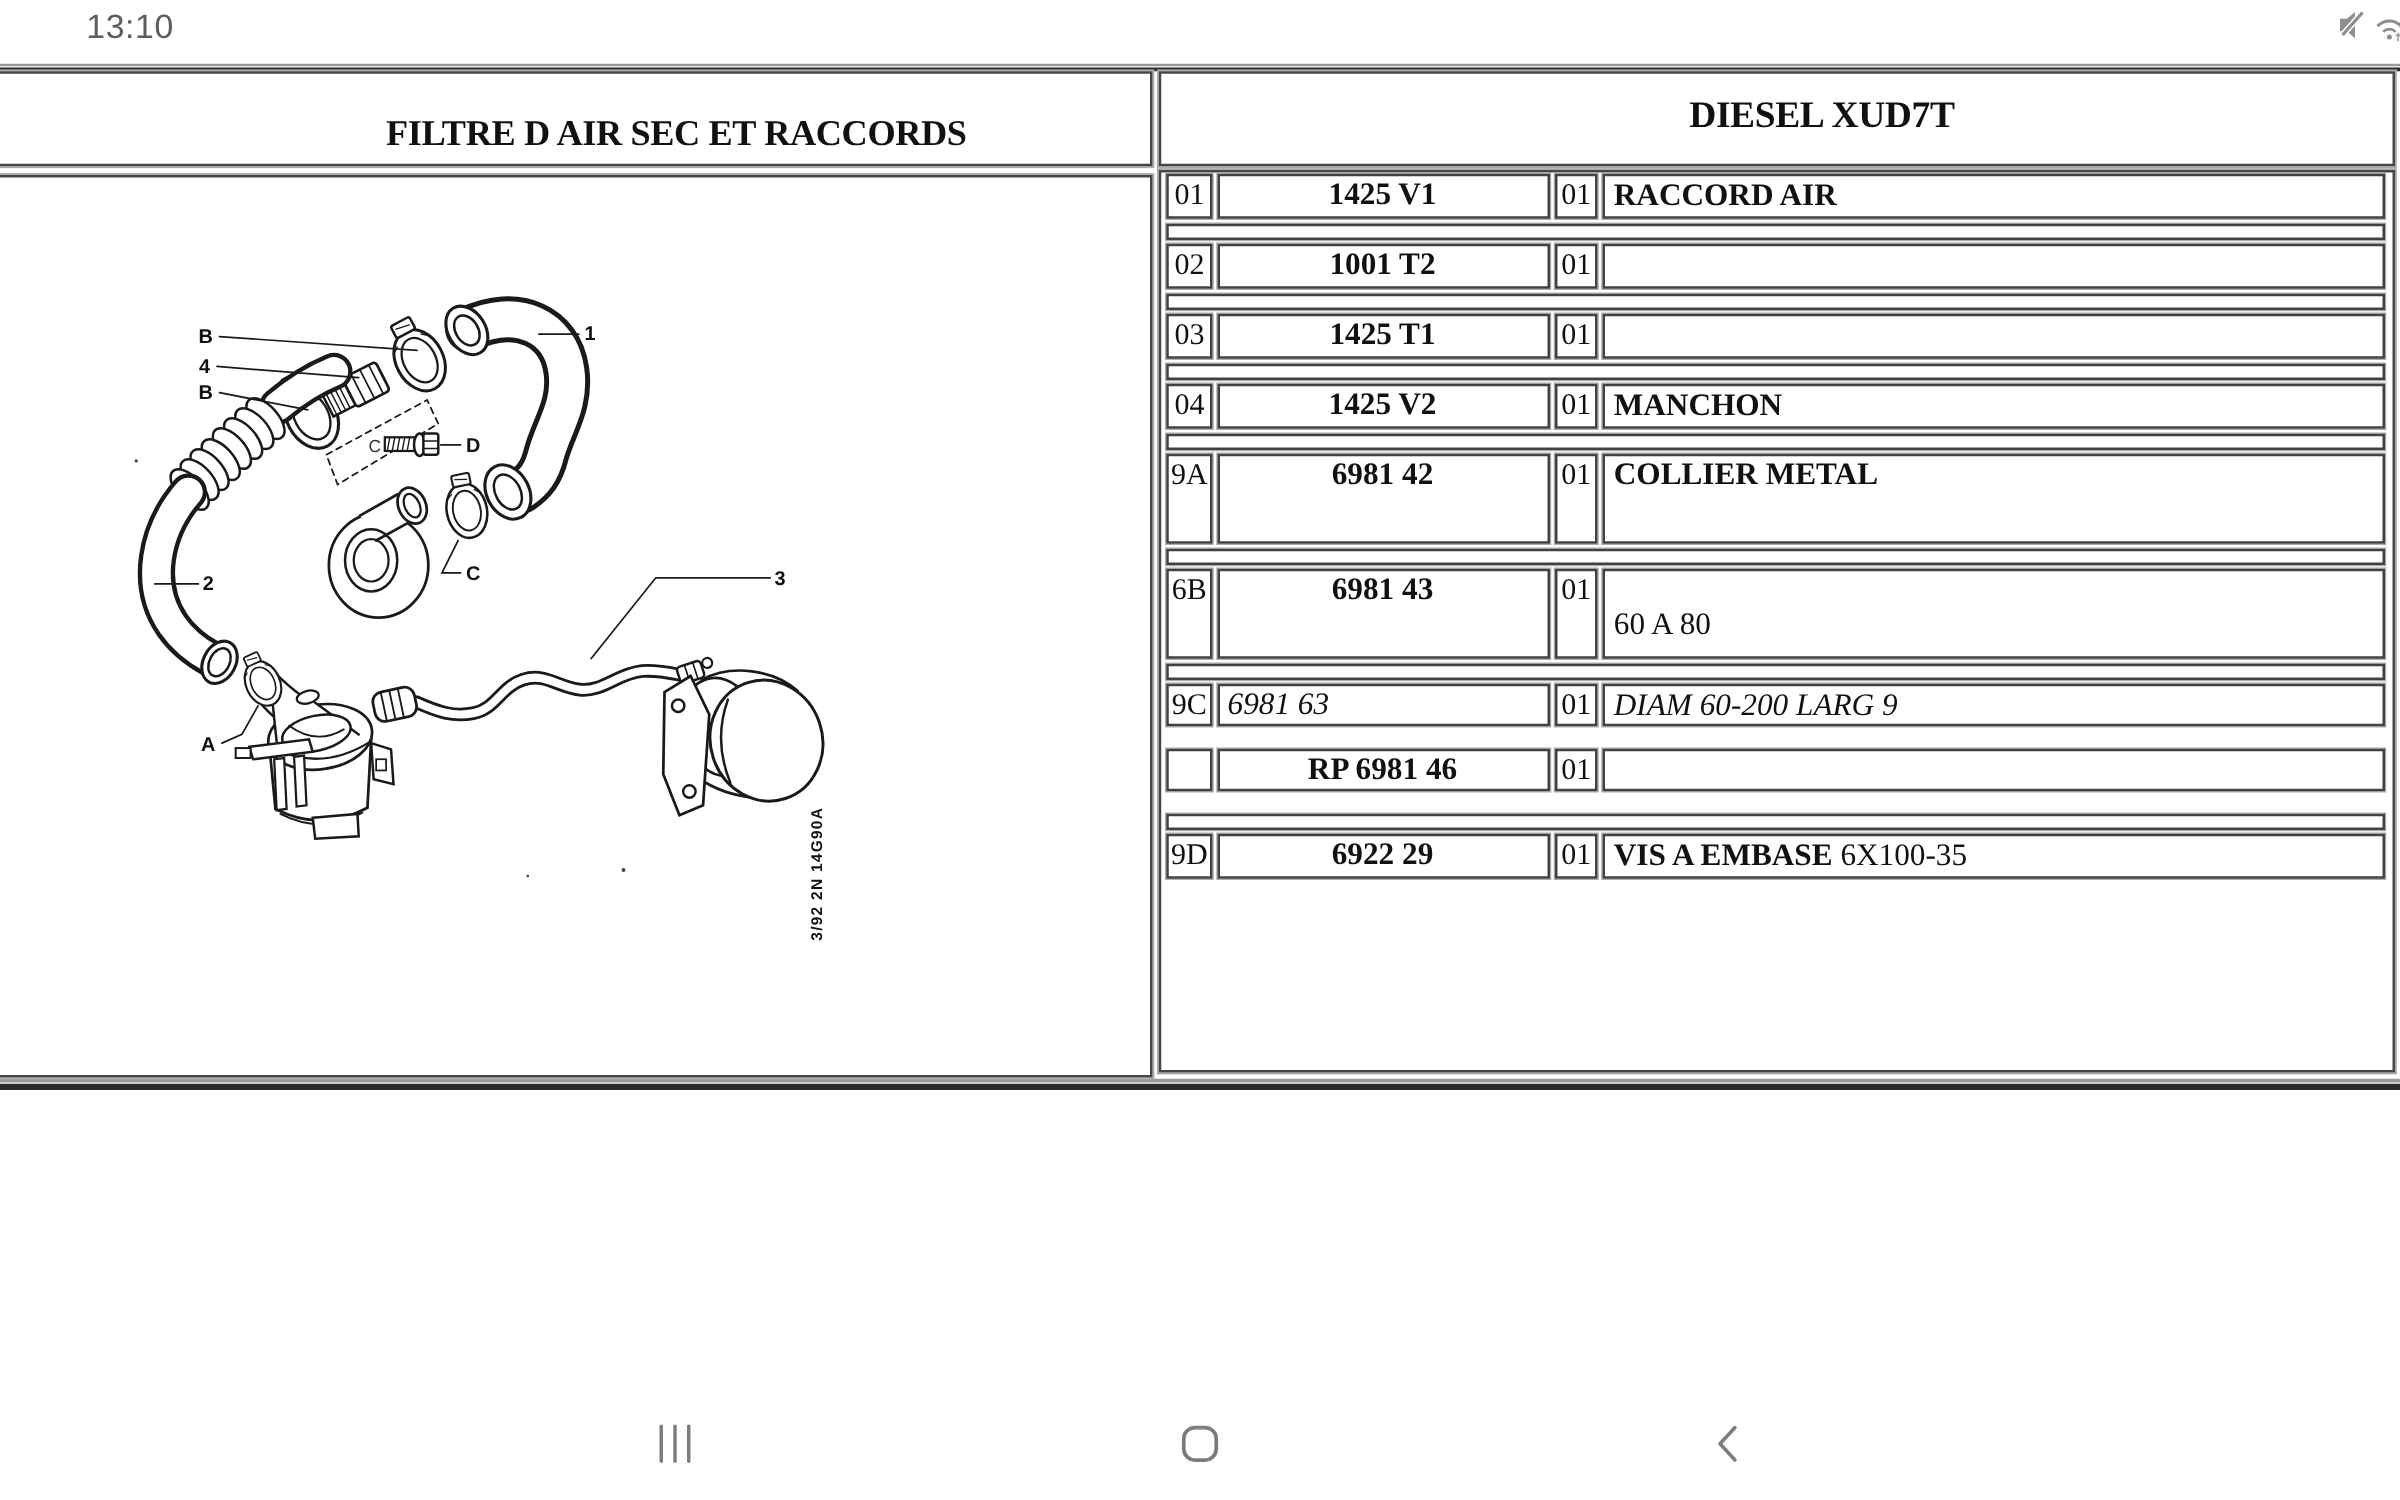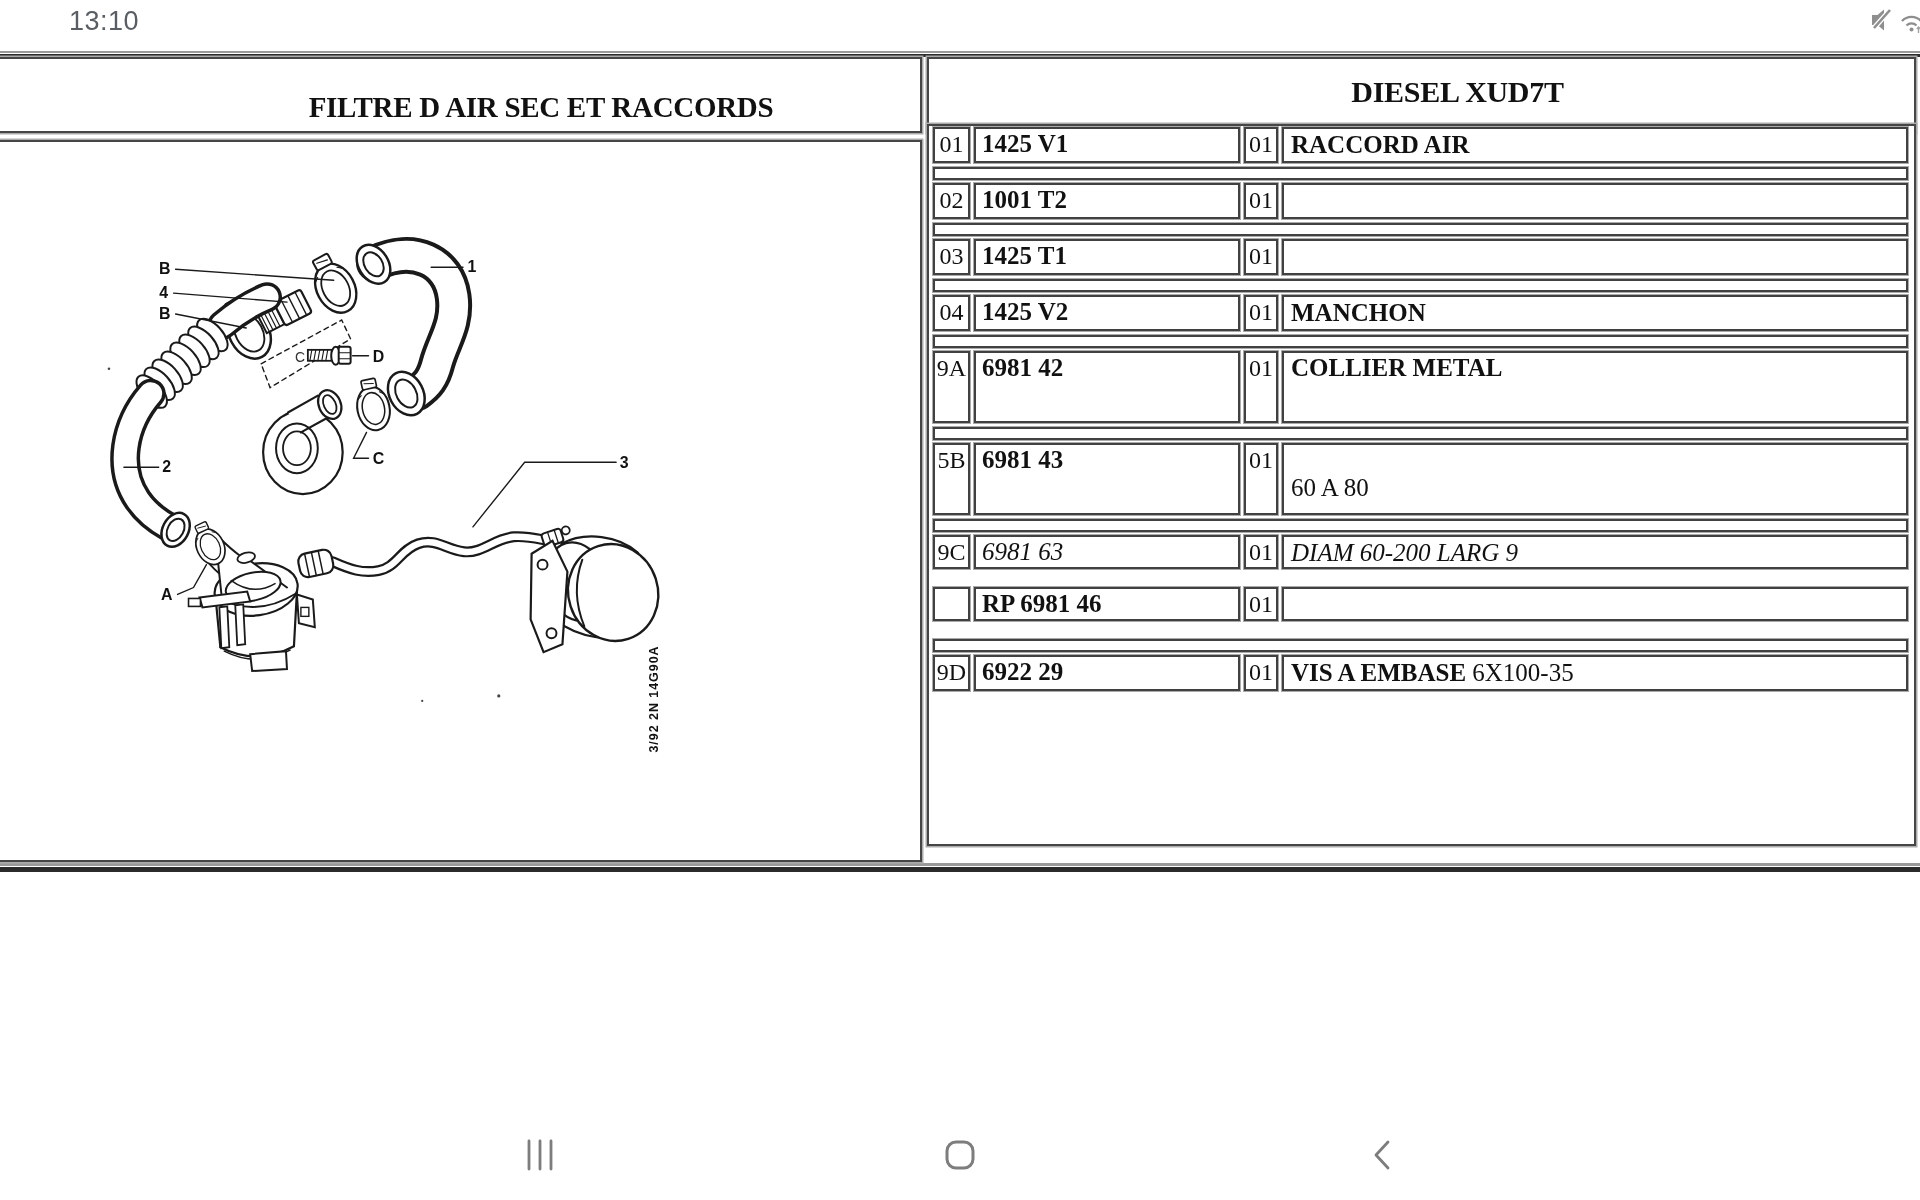--- a/index.html
+++ b/index.html
@@ -16,38 +16,38 @@
   
   .rule { position:absolute; left:0; width:1920px; }
   .rule.gray { background:#9a9a9a; }
   .rule.dark { background:#2b2b2b; }
 
   .panel { position:absolute; background:#fff; border:2.5px solid #464646;
            box-shadow:0 0 0 1.5px #ababab; }
   .hdr-left  { left:-12px; top:57px; width:934px; height:76px; overflow:hidden; }
   .hdr-right { left:927px; top:57px; width:989px; height:76px; }
   .body-left  { left:-12px; top:140px; width:934px; height:722px; overflow:hidden; }
-  .body-right { left:927px; top:124px; width:989px; height:722px; overflow:hidden; }
+  .body-right { left:927px; top:136px; width:989px; height:722px; overflow:hidden; }
 
   .hdr-title { position:absolute; width:100%; text-align:center;
                font-weight:bold; font-size:29px; letter-spacing:-0.3px; white-space:nowrap; }
   .hdr-left .hdr-title { bottom:7px; padding-left:172px; }
   .hdr-right .hdr-title { top:50%; transform:translateY(-58%); padding-left:72px; font-size:30px; }
 
   
   .tbl { position:absolute; left:4px; top:1px; right:6px; }
   .t-row { display:flex; gap:4px; height:36px; margin-bottom:4px; }
   .t-row.h2 { height:72px; }
   .t-row.compact { height:34px; margin-bottom:18px; }
   .t-sep { height:13px; margin-bottom:3px; border:2.5px solid #414141;
            box-shadow:0 0 0 1px #aaa; background:#fff; }
   .cell { border:2.5px solid #414141; box-shadow:0 0 0 1px #aaa; background:#fff;
           font-size:24px; line-height:30px; overflow:hidden; }
   .cell.ref { width:37px; flex:none; text-align:center; }
-  .cell.part { width:266px; flex:none; text-align:left; padding:0 8px 0 6px; font-size:25px; }
+  .cell.part { width:266px; flex:none; text-align:center; padding:0 8px 0 6px; font-size:25px; }
   .cell.part.left { text-align:left; }
   .cell.qty { width:34px; flex:none; text-align:center; }
   .cell.desc { flex:1; padding:0 6px 0 7px; font-size:25px; }
   .dline { height:28px; line-height:30px; white-space:nowrap; }
   .t-row:not(.h2) .dline { line-height:31px; }
   span.b { font-weight:bold; }
   span.i { font-style:italic; }
 
   
   .diagram { position:absolute; left:12px; top:0; }
@@ -343,21 +343,21 @@
         <div class="t-row h2">
           <div class="cell ref">9A</div>
           <div class="cell part"><span class="b">6981 42</span></div>
           <div class="cell qty">01</div>
           <div class="cell desc">
             <div class="dline"><span class="b">COLLIER METAL</span></div>
           </div>
         </div>
         <div class="t-sep"></div>
         <div class="t-row h2">
-          <div class="cell ref">5B</div>
+          <div class="cell ref">6B</div>
           <div class="cell part"><span class="b">6981 43</span></div>
           <div class="cell qty">01</div>
           <div class="cell desc">
             <div class="dline"></div>
             <div class="dline"><span>60 A 80</span></div>
           </div>
         </div>
         <div class="t-sep"></div>
         <div class="t-row compact">
           <div class="cell ref">9C</div>

